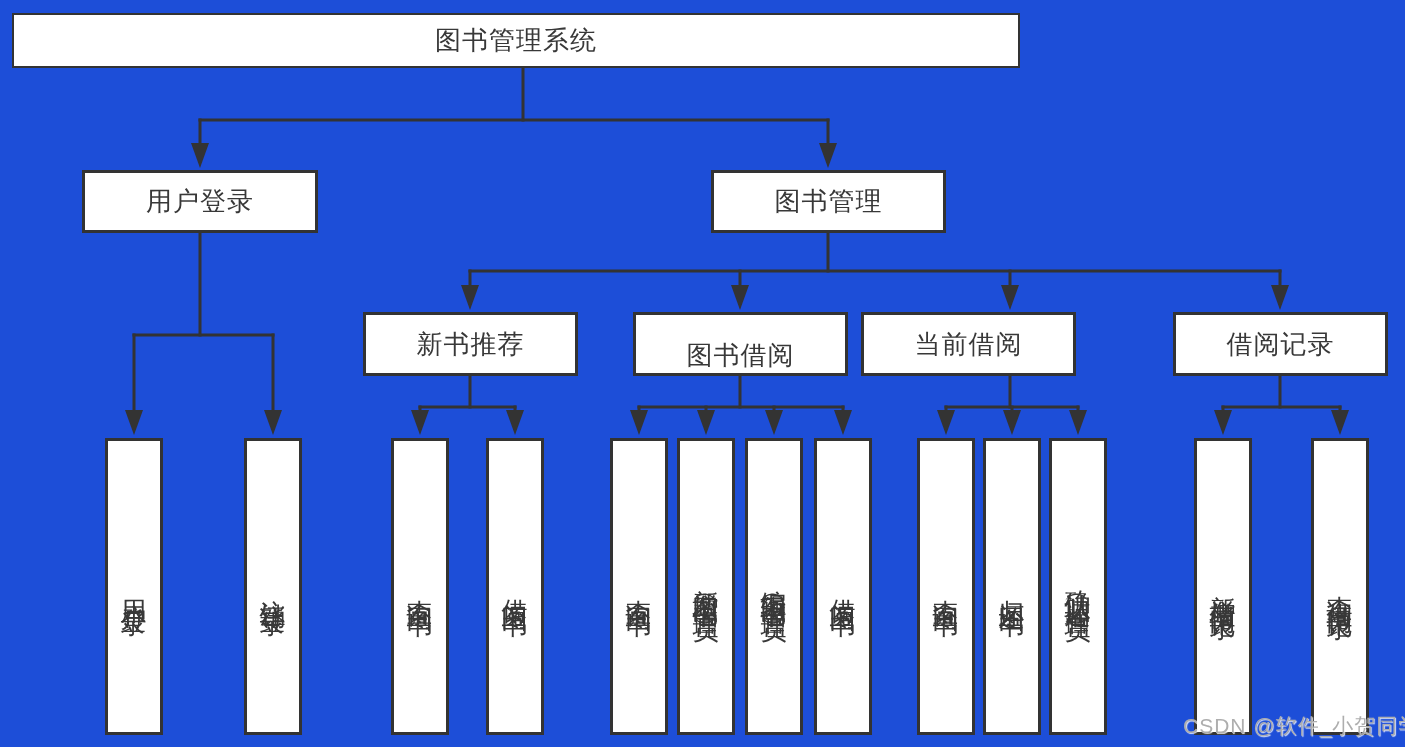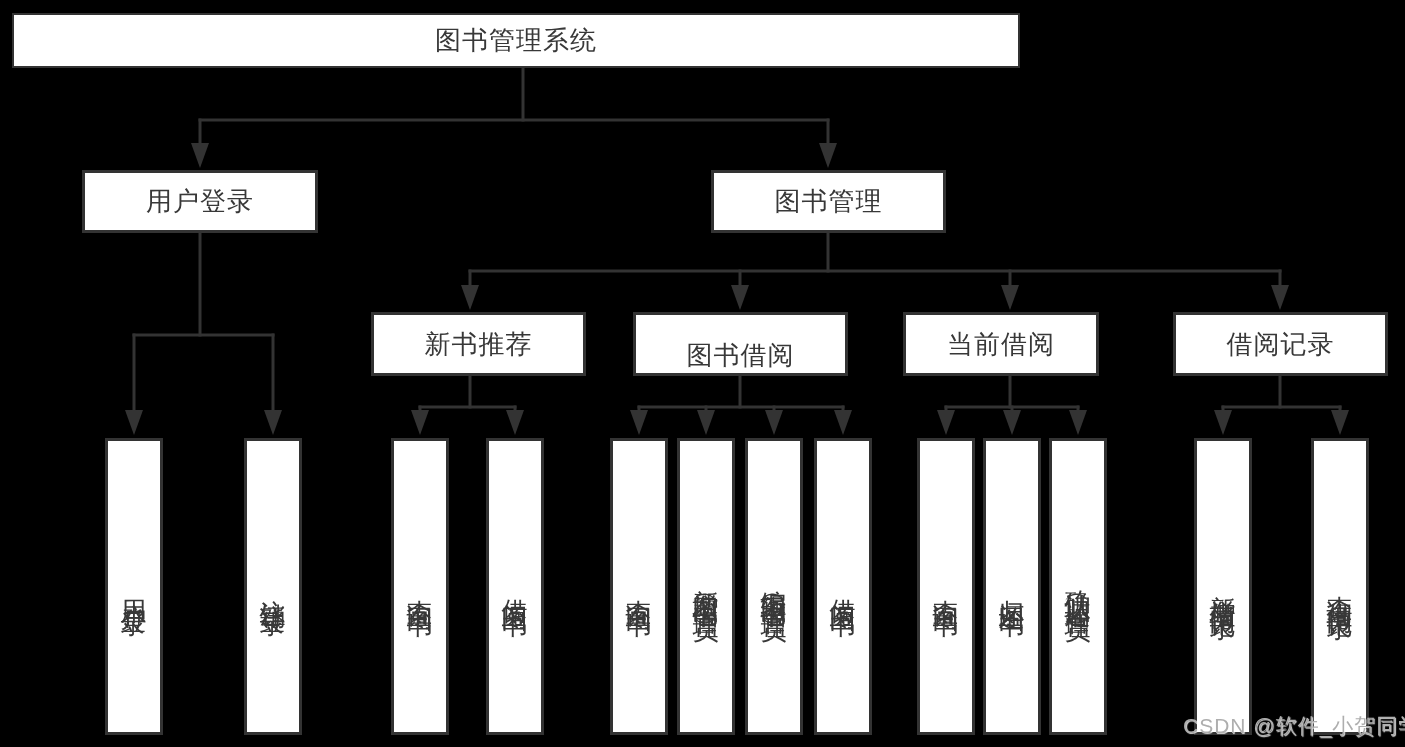--- a/index.html
+++ b/index.html
@@ -1,19 +1,19 @@
 <!DOCTYPE html>
 <html><head>
 <meta charset="utf-8">
 <style>
   html,body { margin:0; padding:0; background:#ffffff; }
   .stage {
     position: relative;
     width: 1405px; height: 747px;
-    background: #000000;
+    background: #1d4ed8;
     font-family: "Liberation Sans", sans-serif;
     overflow: hidden;
   }
   .wires { position:absolute; left:0; top:0; z-index:1; }
   .node {
     position:absolute;
     box-sizing:border-box;
     border:3px solid #333333;
     background:#ffffff;
     display:flex; align-items:center; justify-content:center;
@@ -116,27 +116,27 @@
     <span class="hlabel">图书管理系统</span>
   </div>
 
   <div class="node" style="left:82px; top:170px; width:236px; height:63px;">
     <span class="hlabel">用户登录</span>
   </div>
   <div class="node" style="left:711px; top:170px; width:235px; height:63px;">
     <span class="hlabel">图书管理</span>
   </div>
 
-  <div class="node" style="left:371px; top:312px; width:215px; height:64px;">
+  <div class="node" style="left:363px; top:312px; width:215px; height:64px;">
     <span class="hlabel">新书推荐</span>
   </div>
   <div class="node" style="left:633px; top:312px; width:215px; height:64px;align-items:flex-end;">
     <span class="hlabel">图书借阅</span>
   </div>
-  <div class="node" style="left:903px; top:312px; width:196px; height:64px;">
+  <div class="node" style="left:861px; top:312px; width:215px; height:64px;">
     <span class="hlabel">当前借阅</span>
   </div>
   <div class="node" style="left:1173px; top:312px; width:215px; height:64px;justify-content:center;">
     <span class="hlabel">借阅记录</span>
   </div>
 
   <div class="node" style="left:105px; top:438px; width:58px; height:297px;">
     <span class="vlabel">用户登录</span>
   </div>
   <div class="node" style="left:244px; top:438px; width:58px; height:297px;">

